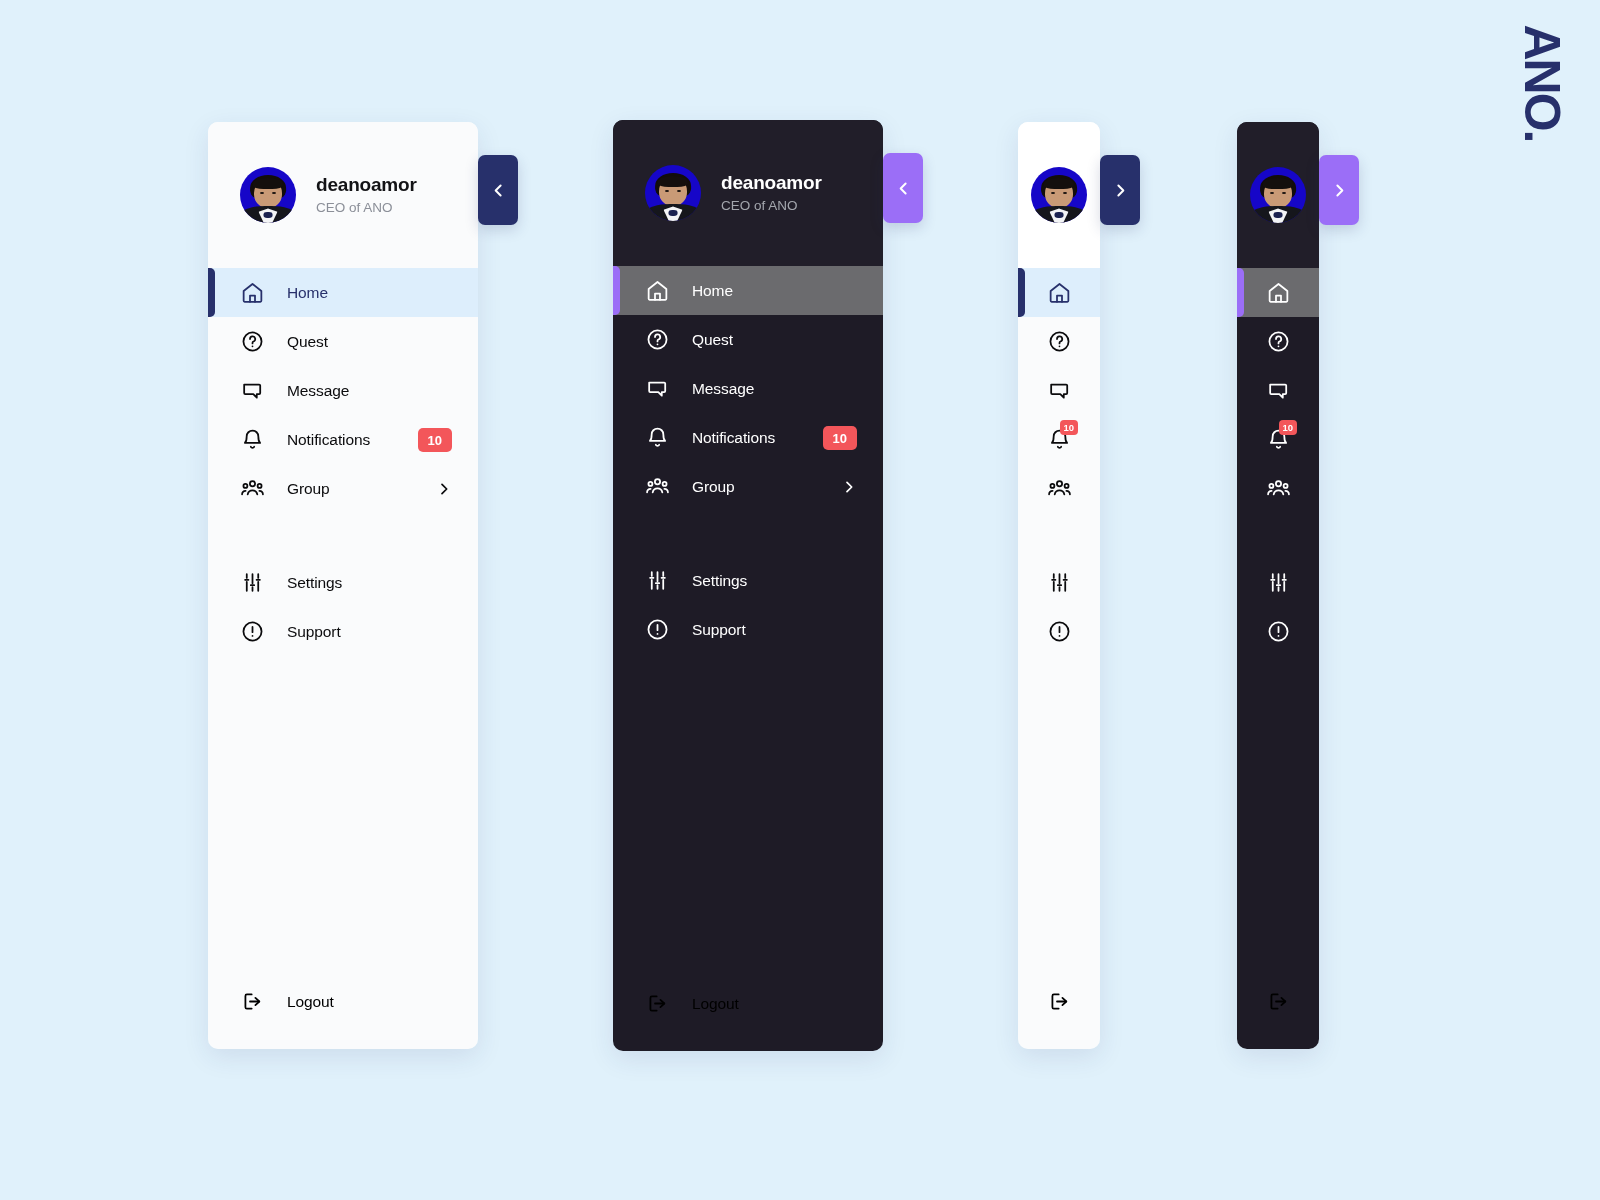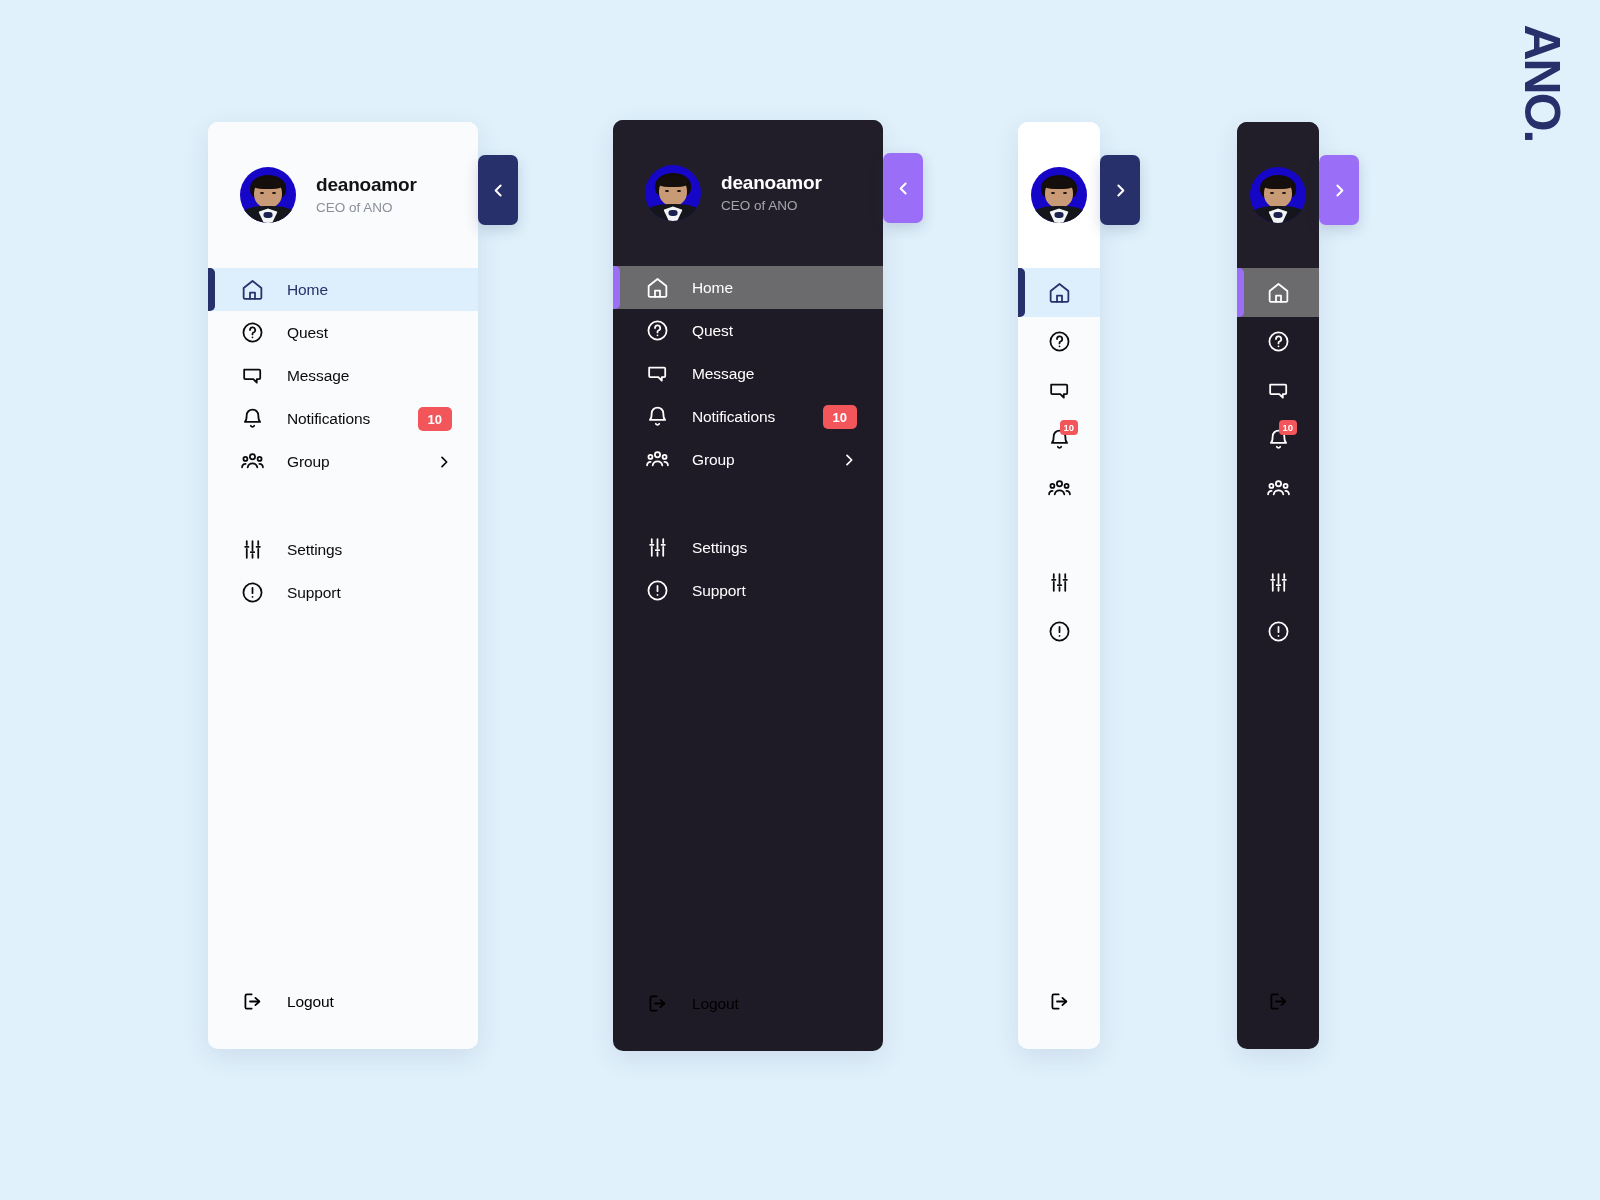--- a/index.html
+++ b/index.html
@@ -170,21 +170,21 @@
 
   
   .nav-group { flex-shrink: 0; }
   .nav-item {
     position: relative;
     display: flex;
     align-items: center;
     box-sizing: border-box;
   }
   .panel-expanded .nav-item {
-    height: 43px;
+    height: 49px;
     padding: 0 26px 0 32px;
     gap: 22px;
   }
   .panel-rail .nav-item {
     height: 49px;
     justify-content: center;
     padding: 0;
   }
   .nav-icon {
     flex-shrink: 0;

